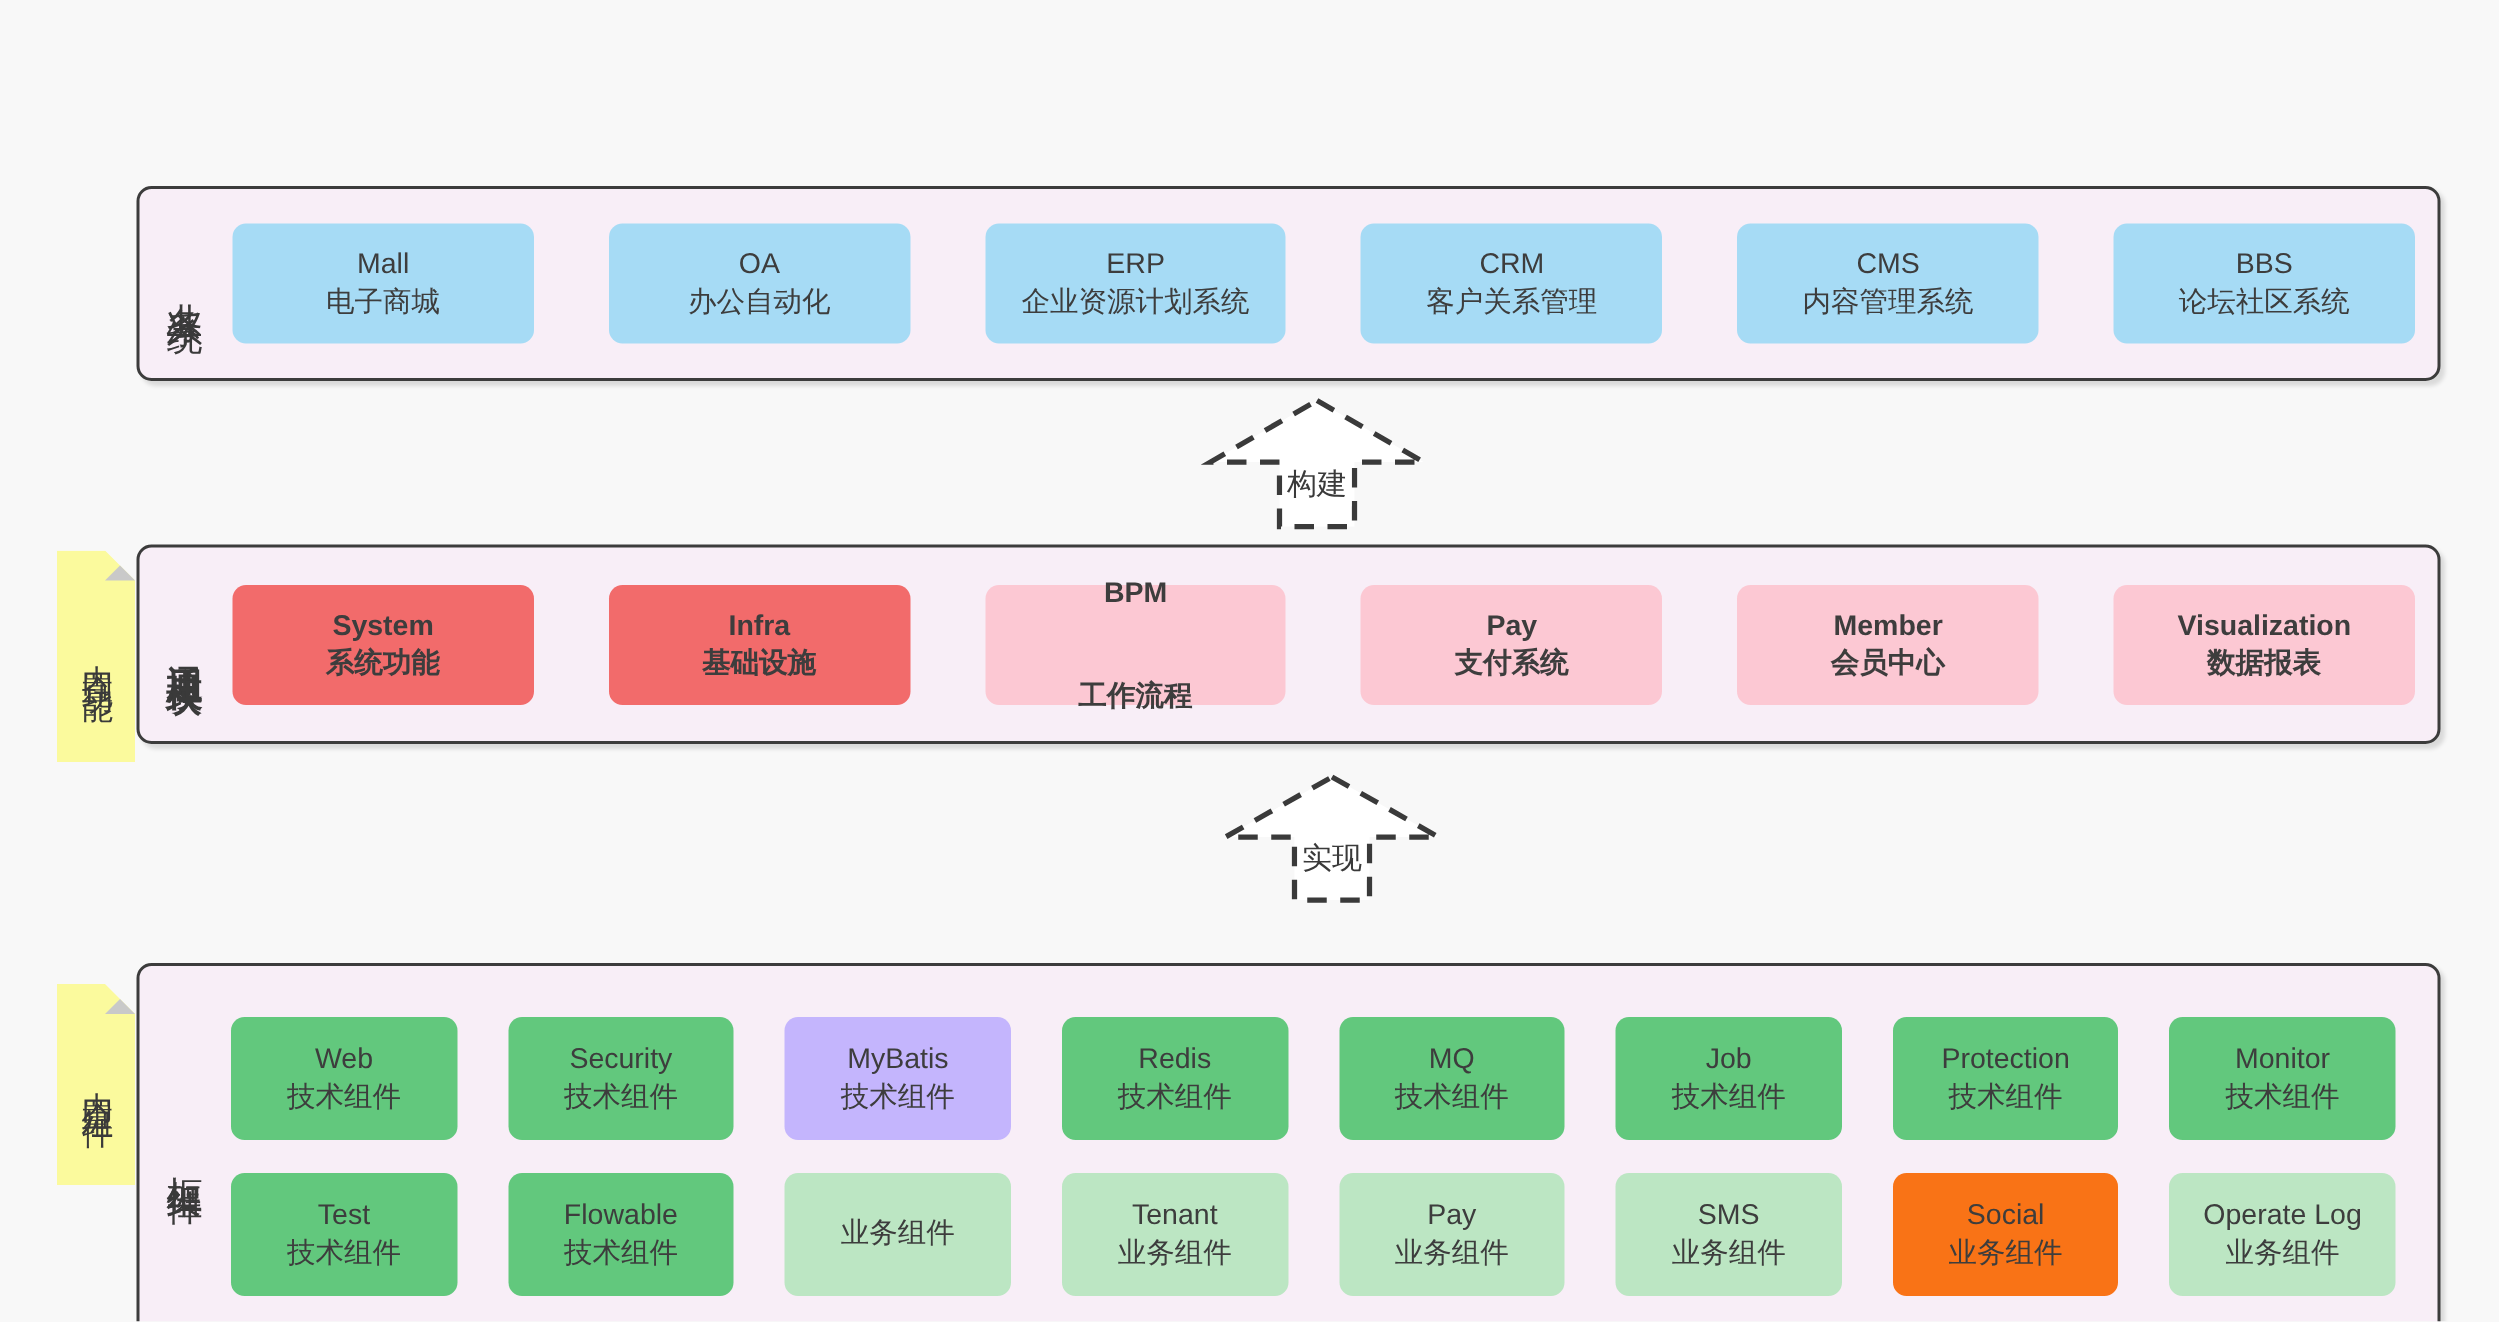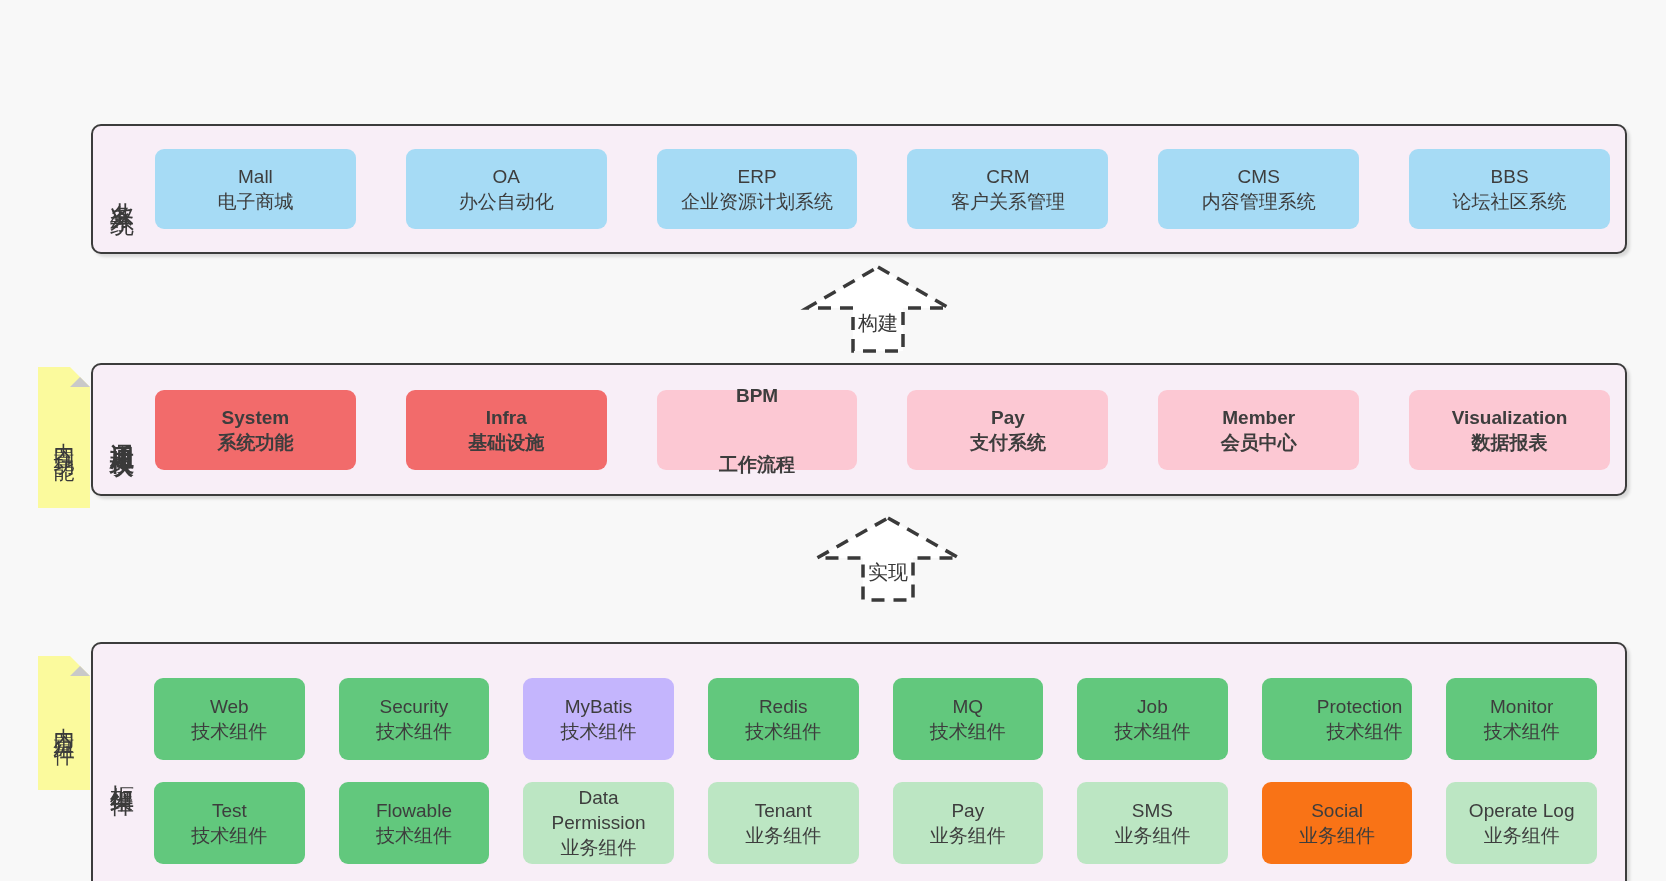--- a/index.html
+++ b/index.html
@@ -180,40 +180,39 @@
             <div class="box-desc">技术组件</div>
           </div>
           <div class="box" style="background: rgb(98, 200, 125);">
             <div class="box-name">MQ</div>
             <div class="box-desc">技术组件</div>
           </div>
           <div class="box" style="background: rgb(98, 200, 125);">
             <div class="box-name">Job</div>
             <div class="box-desc">技术组件</div>
           </div>
-          <div class="box" style="background: rgb(98, 200, 125); align-items: flex-end;">
+          <div class="box" style="background: rgb(98, 200, 125);">
             <div class="box-name">Protection</div>
             <div class="box-desc">技术组件</div>
           </div>
           <div class="box" style="background: rgb(98, 200, 125);">
             <div class="box-name">Monitor</div>
             <div class="box-desc">技术组件</div>
           </div>
         </div>
         <div class="row">
           <div class="box" style="background: rgb(98, 200, 125);">
             <div class="box-name">Test</div>
             <div class="box-desc">技术组件</div>
           </div>
           <div class="box" style="background: rgb(98, 200, 125);">
             <div class="box-name">Flowable</div>
             <div class="box-desc">技术组件</div>
           </div>
           <div class="box" style="background: rgb(188, 230, 195);">
-            <div class="box-name">Data Permission</div>
             <div class="box-desc">业务组件</div>
           </div>
           <div class="box" style="background: rgb(188, 230, 195);">
             <div class="box-name">Tenant</div>
             <div class="box-desc">业务组件</div>
           </div>
           <div class="box" style="background: rgb(188, 230, 195);">
             <div class="box-name">Pay</div>
             <div class="box-desc">业务组件</div>
           </div>

